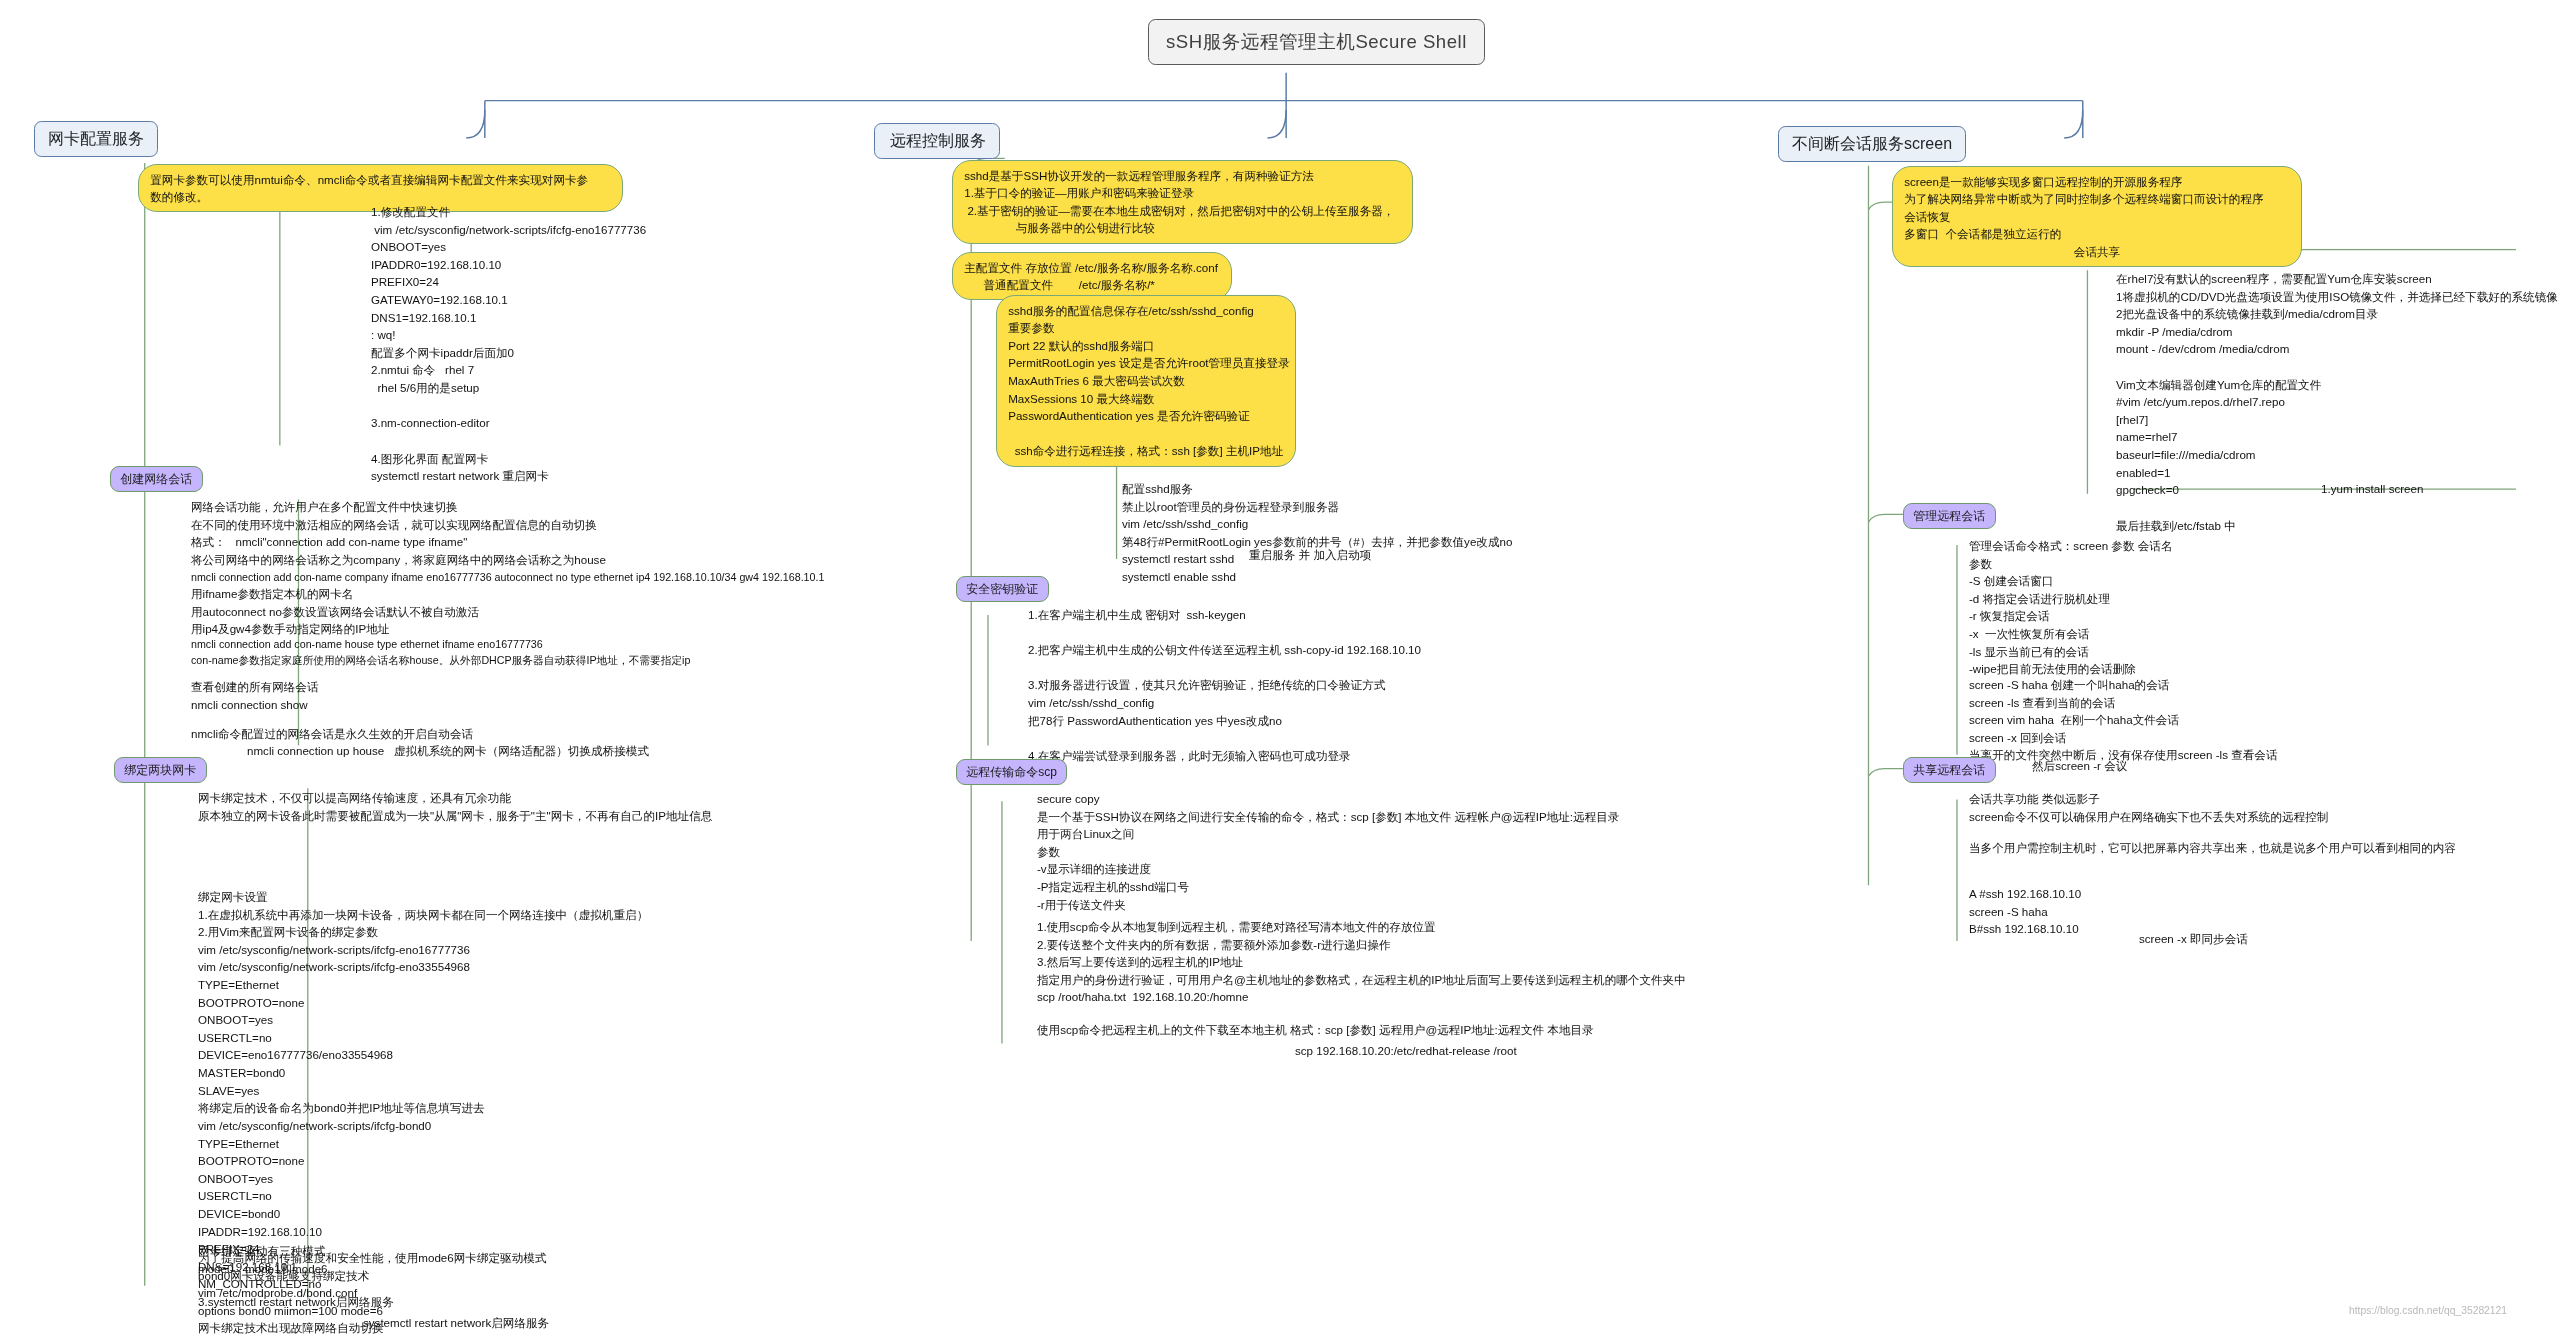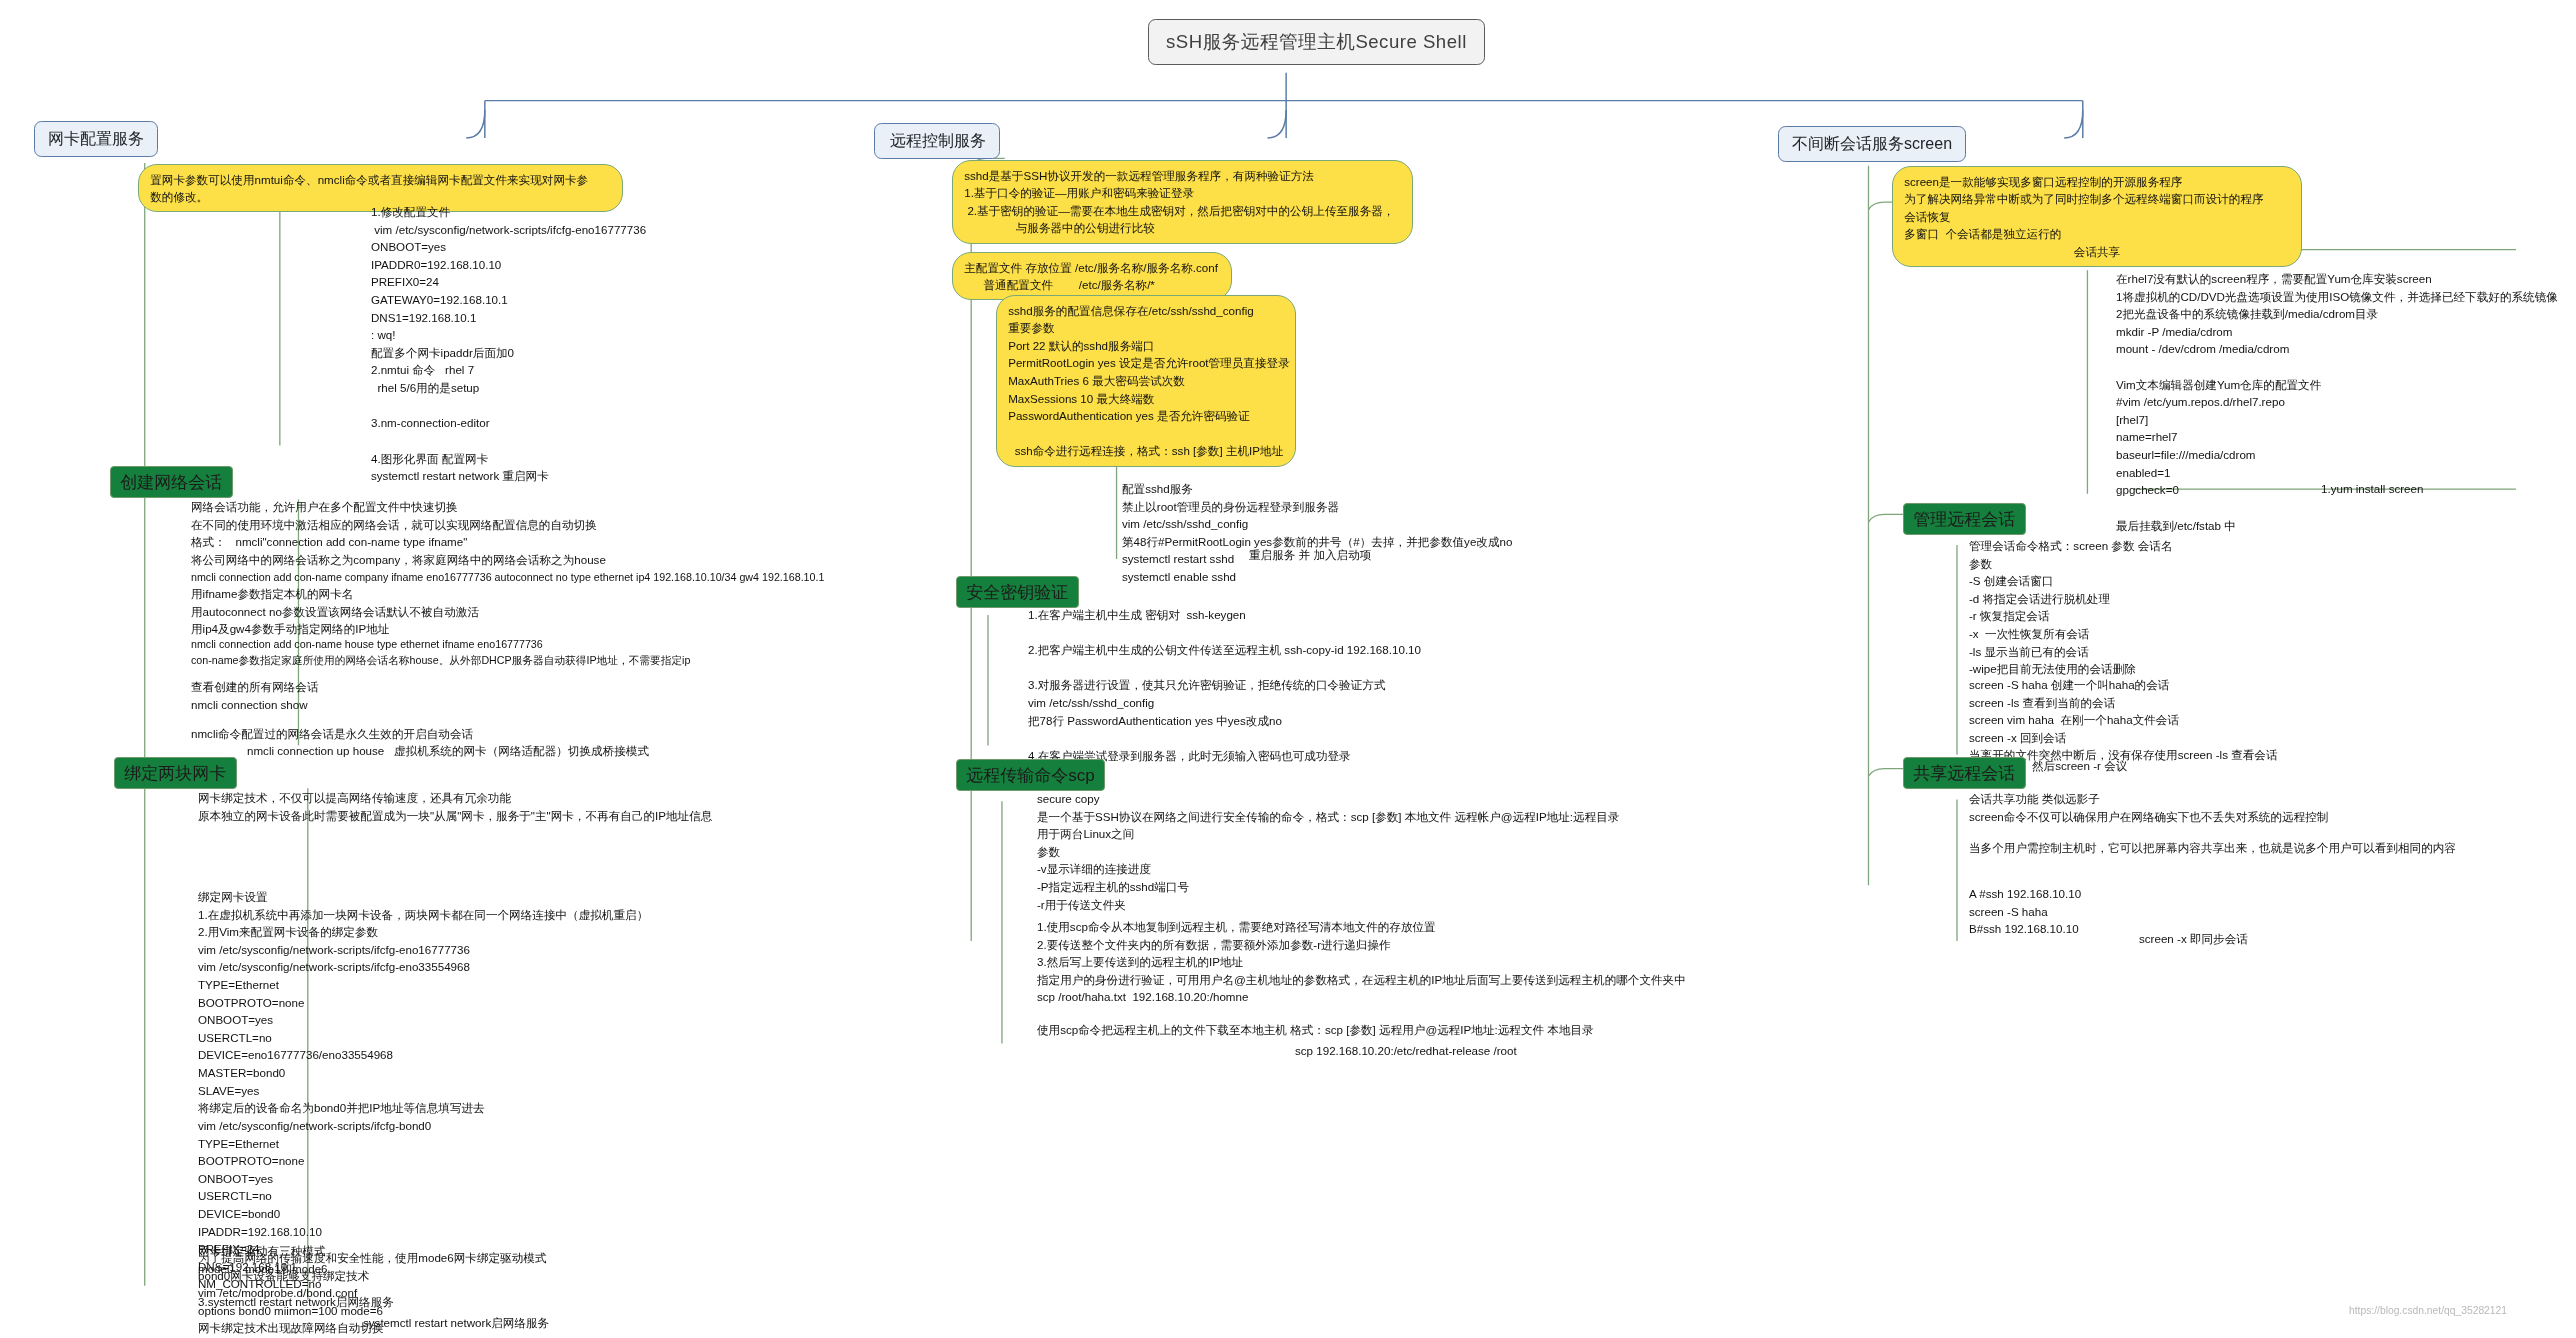--- a/index.html
+++ b/index.html
@@ -17,22 +17,22 @@
   .root-node{
     background:#f2f2f2;border:0.9px solid #5b5b5b;border-radius:7.5px;
     font-size:18.6px;color:#3f3f3f;letter-spacing:0.5px;
     padding:9.3px 17px;white-space:nowrap;
   }
   .branch-node{
     background:#eaf0f8;border:0.9px solid #5a7ca6;border-radius:7.5px;
     font-size:16px;color:#21252b;padding:6.5px 13px;white-space:nowrap;
   }
   .sub-node{
-    background:#15803d;border:0.9px solid #6f9a6a;border-radius:4px;
-    font-size:17px;color:#1b1b1b;padding:3.7px 9.3px;white-space:nowrap;
+    background:#c4b5fd;border:0.9px solid #6f9a6a;border-radius:9px;
+    font-size:12px;color:#1b1b1b;padding:3.7px 9.3px;white-space:nowrap;
   }
   .leaf-box{
     background:#fde047;border:0.9px solid #7aa877;border-radius:19px;
     font-size:11.6px;line-height:1.5;color:#131313;padding:5.6px 11.2px;
   }
   .plain-text{
     font-size:11.6px;line-height:1.52;color:#111;white-space:pre;
   }
   .plain-text.small{font-size:10.7px;line-height:1.5;}
   .center-line{text-align:center;}

